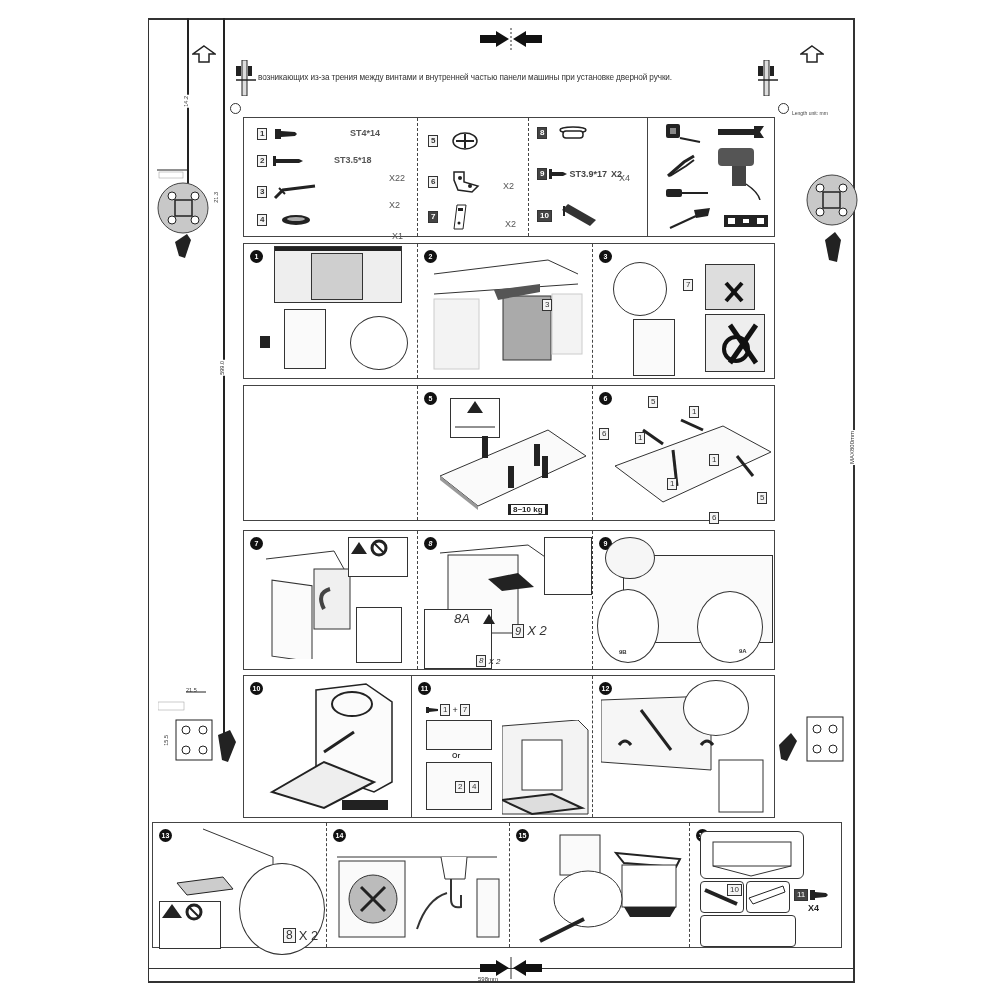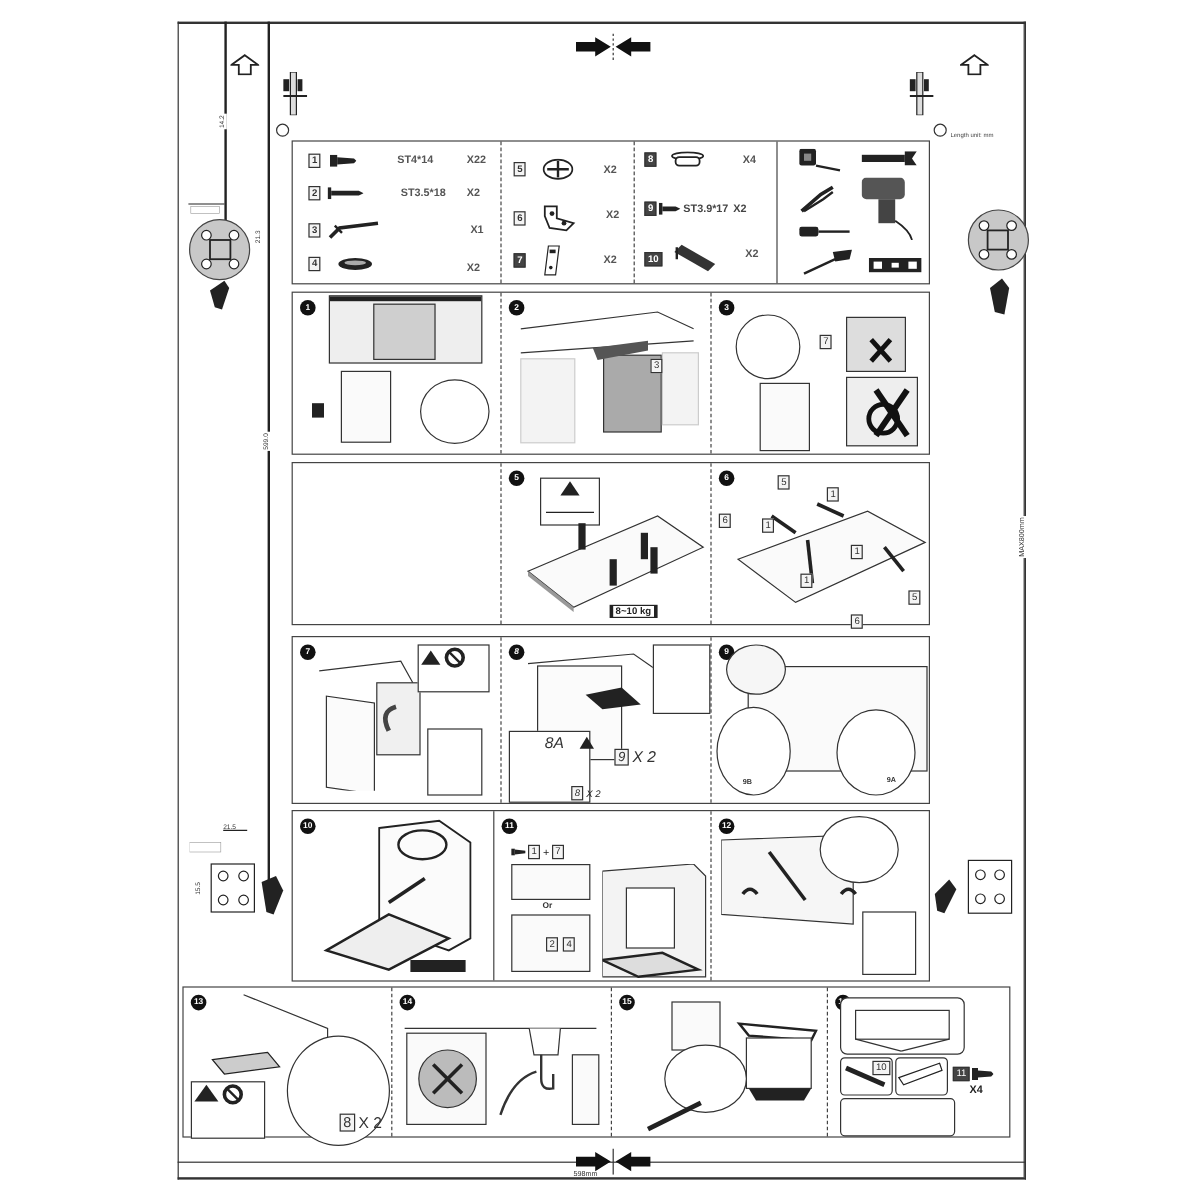--- a/index.html
+++ b/index.html
@@ -11,21 +11,21 @@
   .note{position:absolute;left:258px;top:72px;width:520px;font-size:8.2px;line-height:12px;color:#333;letter-spacing:-0.1px;}
   .unit{position:absolute;left:792px;top:110px;font-size:5px;color:#444;}
   .panel{position:absolute;border:1.5px solid #444;background:#fff;box-sizing:border-box;}
   .cell{position:absolute;top:0;bottom:0;box-sizing:border-box;}
   .cell.dl{border-left:1px dashed #444;}
   .cell.sl{border-left:1.5px solid #444;}
   .stepnum{position:absolute;left:6px;top:6px;width:13px;height:13px;border-radius:50%;background:#111;color:#fff;font-size:7px;font-weight:bold;text-align:center;line-height:13px;}
   .boxnum{display:inline-block;border:1px solid #333;font-size:8px;padding:0 2px;line-height:10px;background:#f4f4f4;color:#333;}
   .boxnum.dark{background:#444;color:#fff;}
   .part-row{position:absolute;display:flex;align-items:center;font-size:9px;color:#444;font-weight:bold;}
-  .qty{position:absolute;font-size:9px;color:#555;font-weight:bold;}
+  .qty{position:absolute;font-size:9px;color:#555;font-weight:normal;margin-top:45px;}
   .spec{position:absolute;font-size:9px;color:#555;font-weight:bold;}
   .gray{background:#d8d8d8;}
   .dim{position:absolute;font-size:5.5px;color:#333;white-space:nowrap;}
   .vtext{writing-mode:vertical-rl;transform:rotate(180deg);}
   .sketch{position:absolute;border:1px solid #333;}
   .circle{position:absolute;border:1px solid #333;border-radius:50%;background:#fff;}
   .label{position:absolute;font-size:8px;color:#333;}
   .big{font-size:13px;}
 </style>
 </head>
@@ -75,20 +75,21 @@
   <line x1="0" y1="20" x2="20" y2="20" stroke="#222" stroke-width="1.5"></line>
 </svg>
 <svg class="abs" style="left:758px;top:60px" width="20" height="36">
   <rect x="6" y="0" width="5" height="36" fill="#ddd" stroke="#222"></rect>
   <rect x="0" y="6" width="5" height="10" fill="#222"></rect>
   <rect x="12" y="6" width="4" height="10" fill="#222"></rect>
   <line x1="0" y1="20" x2="20" y2="20" stroke="#222" stroke-width="1.5"></line>
 </svg>
 
 <div class="note">
+  <div>возникающих из-за трения между винтами и внутренней частью панели машины при установке дверной ручки.</div>
 </div>
 <div class="unit">Length unit: mm</div>
 
 <svg class="abs" style="left:155px;top:160px" width="70" height="110">
   <line x1="2" y1="10" x2="32" y2="10" stroke="#222"></line>
   <rect x="4" y="12" width="24" height="6" fill="#fff" stroke="#999" stroke-width=".5"></rect>
   <circle cx="28" cy="48" r="25" fill="#c8c8c8" stroke="#444"></circle>
   <circle cx="17" cy="36" r="4" fill="#fff" stroke="#222"></circle>
   <circle cx="40" cy="36" r="4" fill="#fff" stroke="#222"></circle>
   <circle cx="17" cy="60" r="4" fill="#fff" stroke="#222"></circle>
@@ -131,21 +132,21 @@
 
 <div class="panel" style="left:243px;top:117px;width:532px;height:120px;">
   <div class="cell" style="left:0;width:173px;">
     <div class="part-row" style="left:13px;top:10px">
         <span class="boxnum">1</span>
       <svg width="22" height="10" style="margin-left:8px">
           <rect x="0" y="0" width="6" height="10" fill="#222"></rect>
           <polygon points="6,2 20,3 22,5 20,7 6,8" fill="#222"></polygon>
         </svg>
       </div>
-    <div class="spec" style="left:87px;top:10px">ST4*14</div>
+    <div class="spec" style="left:106px;top:10px">ST4*14</div>
     <div class="qty" style="left:145px;top:10px">X22</div>
 
     <div class="part-row" style="left:13px;top:37px">
         <span class="boxnum">2</span>
       <svg width="30" height="10" style="margin-left:6px">
           <rect x="0" y="0" width="3" height="10" fill="#222"></rect>
           <polygon points="3,3 26,3 30,5 26,7 3,7" fill="#222"></polygon>
         </svg>
       </div>
     <div class="spec" style="left:90px;top:37px">ST3.5*18</div>

